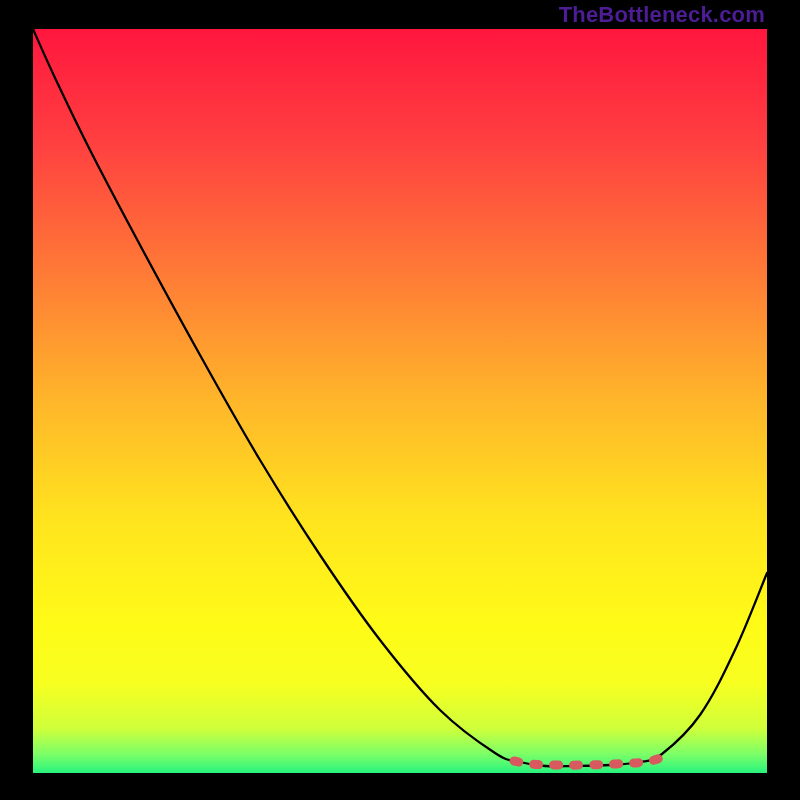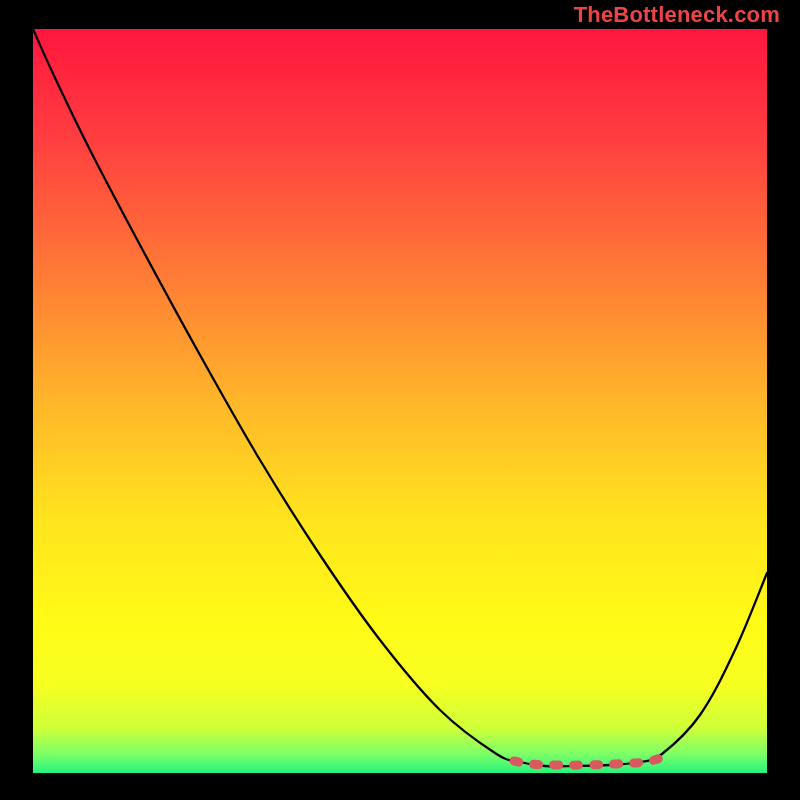--- a/index.html
+++ b/index.html
@@ -15,24 +15,24 @@
   .container {
     position: absolute;
     top: 0;
     left: 0;
     width: 800px;
     height: 800px;
   }
   .watermark {
     position: absolute;
     top: 2px;
-    right: 20px;
+    right: 35px;
     font-size: 22px;
     font-weight: 600;
-    color: #ef4444;
+    color: #4c1d95;
     letter-spacing: 0.2px;
   }
   svg {
     display: block;
   }
 </style>
 </head>
 <body>
 
 <div class="container">

